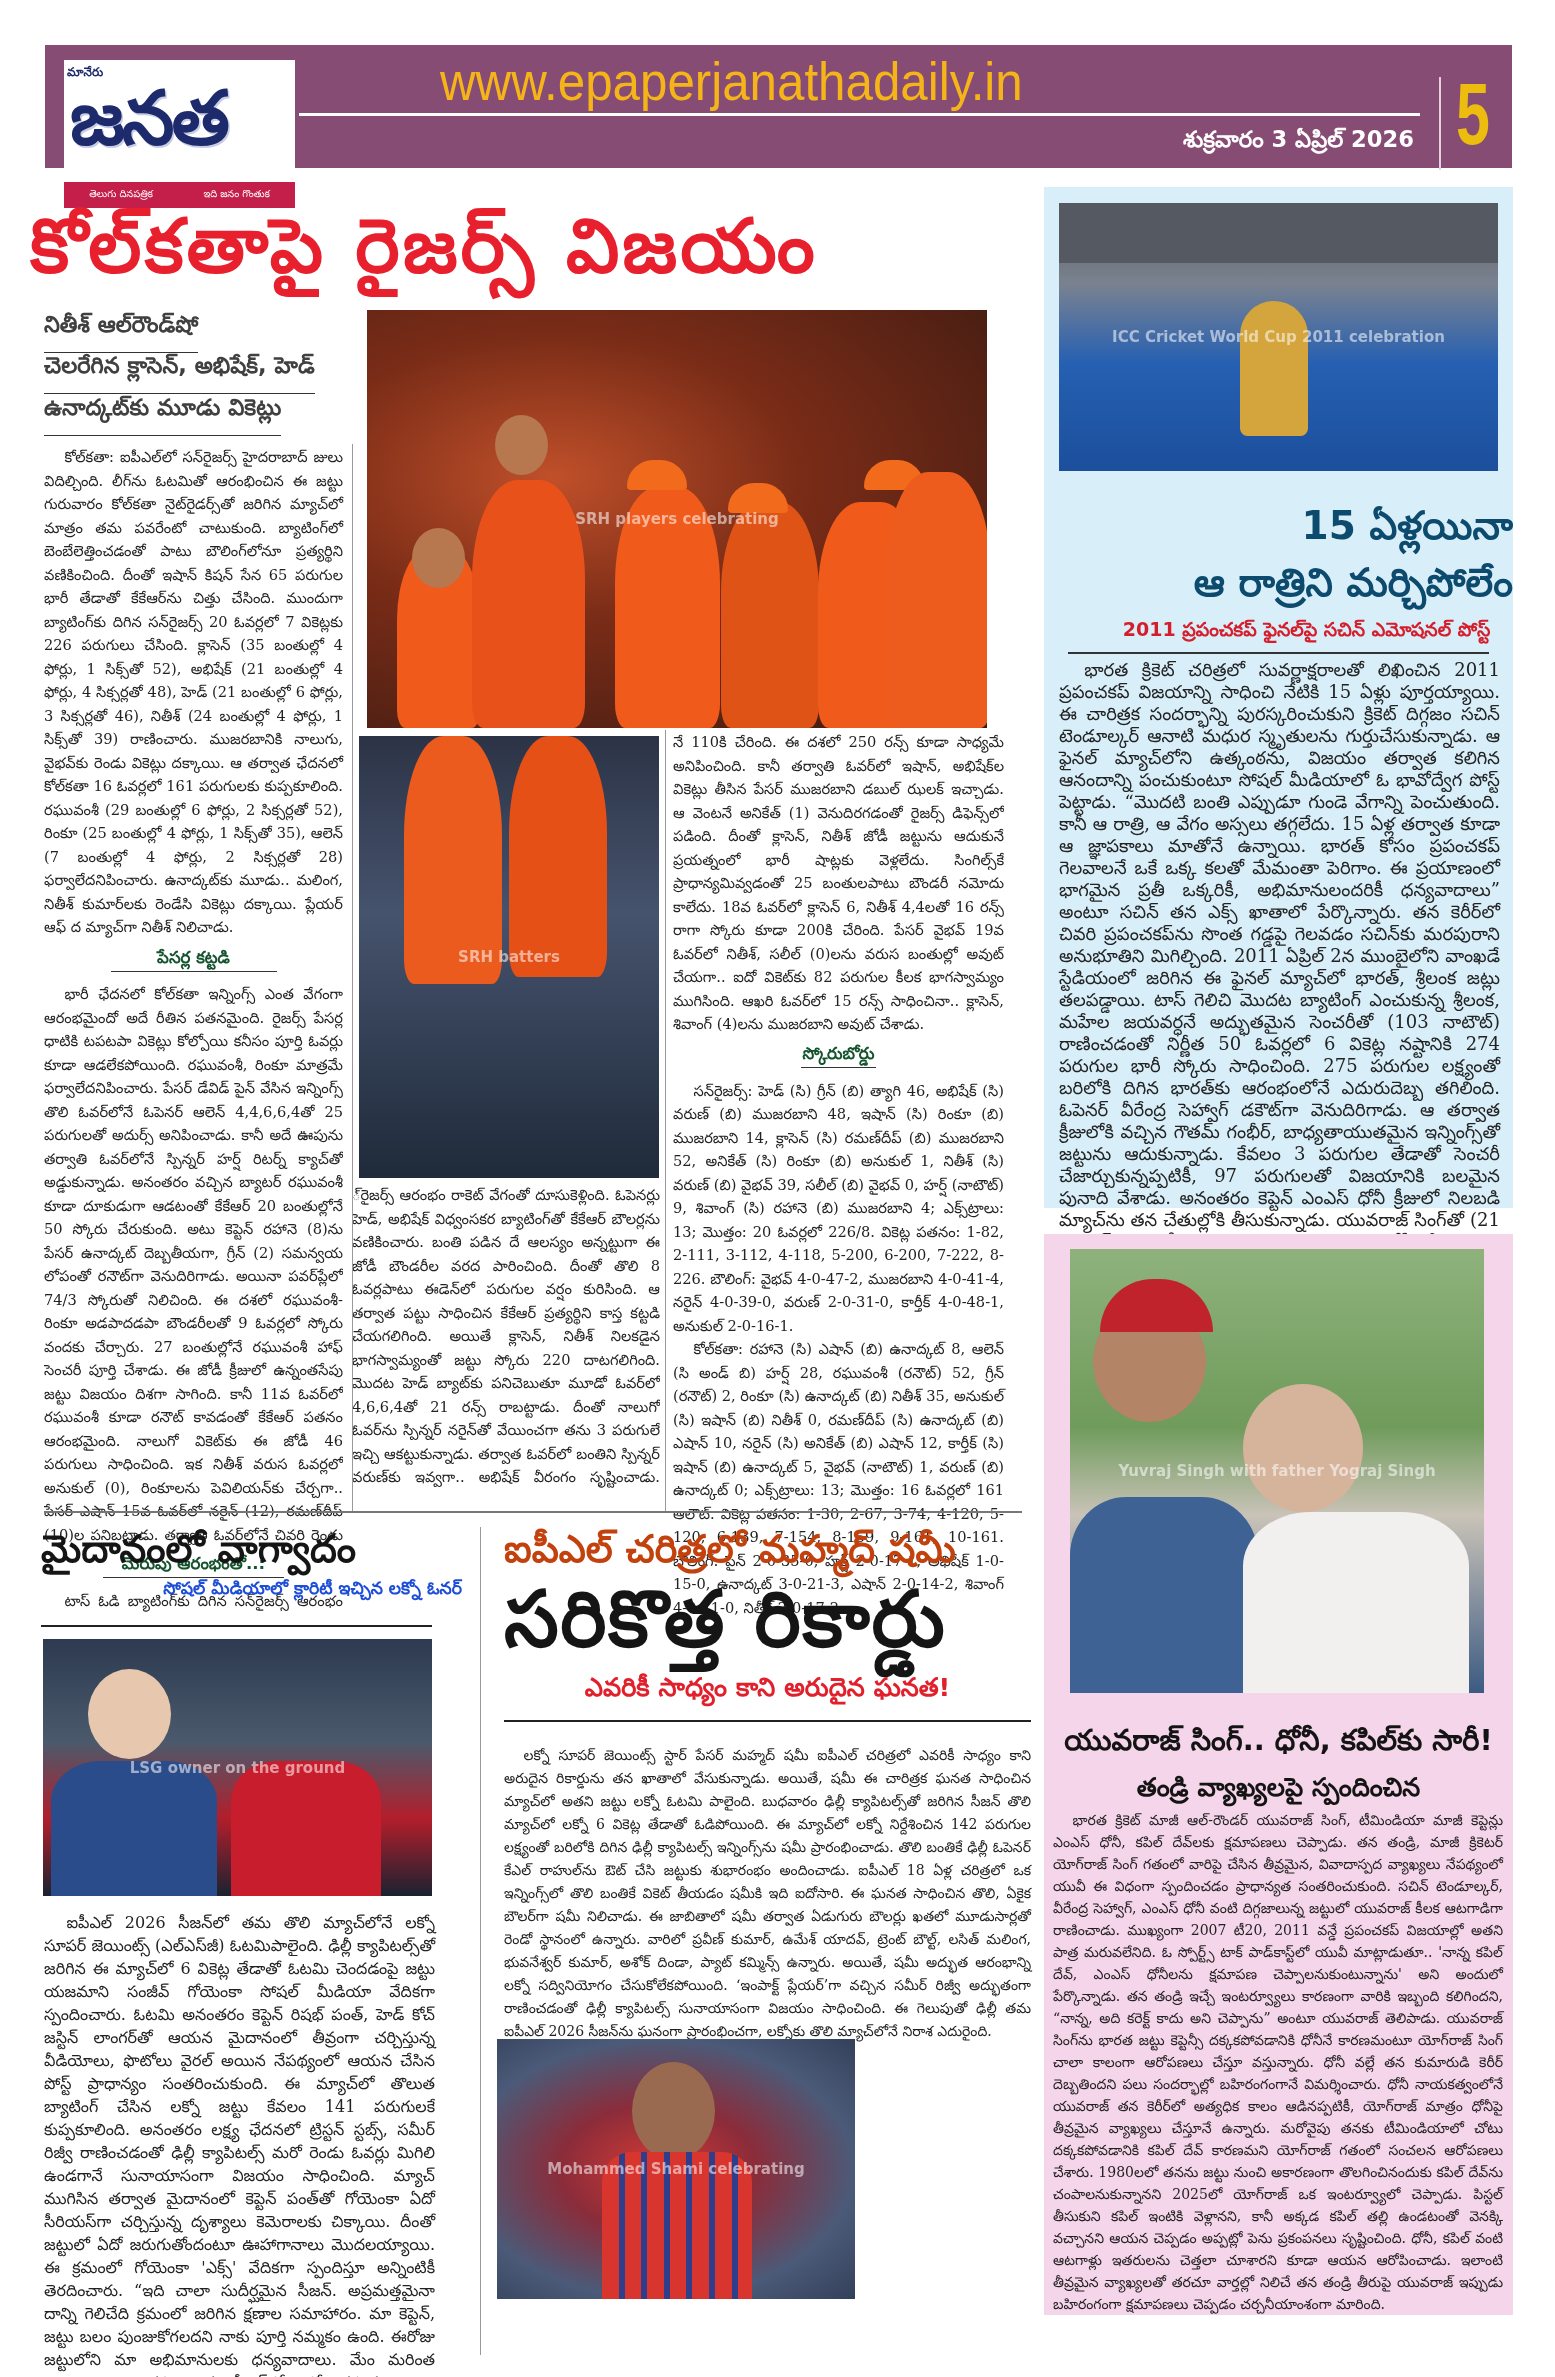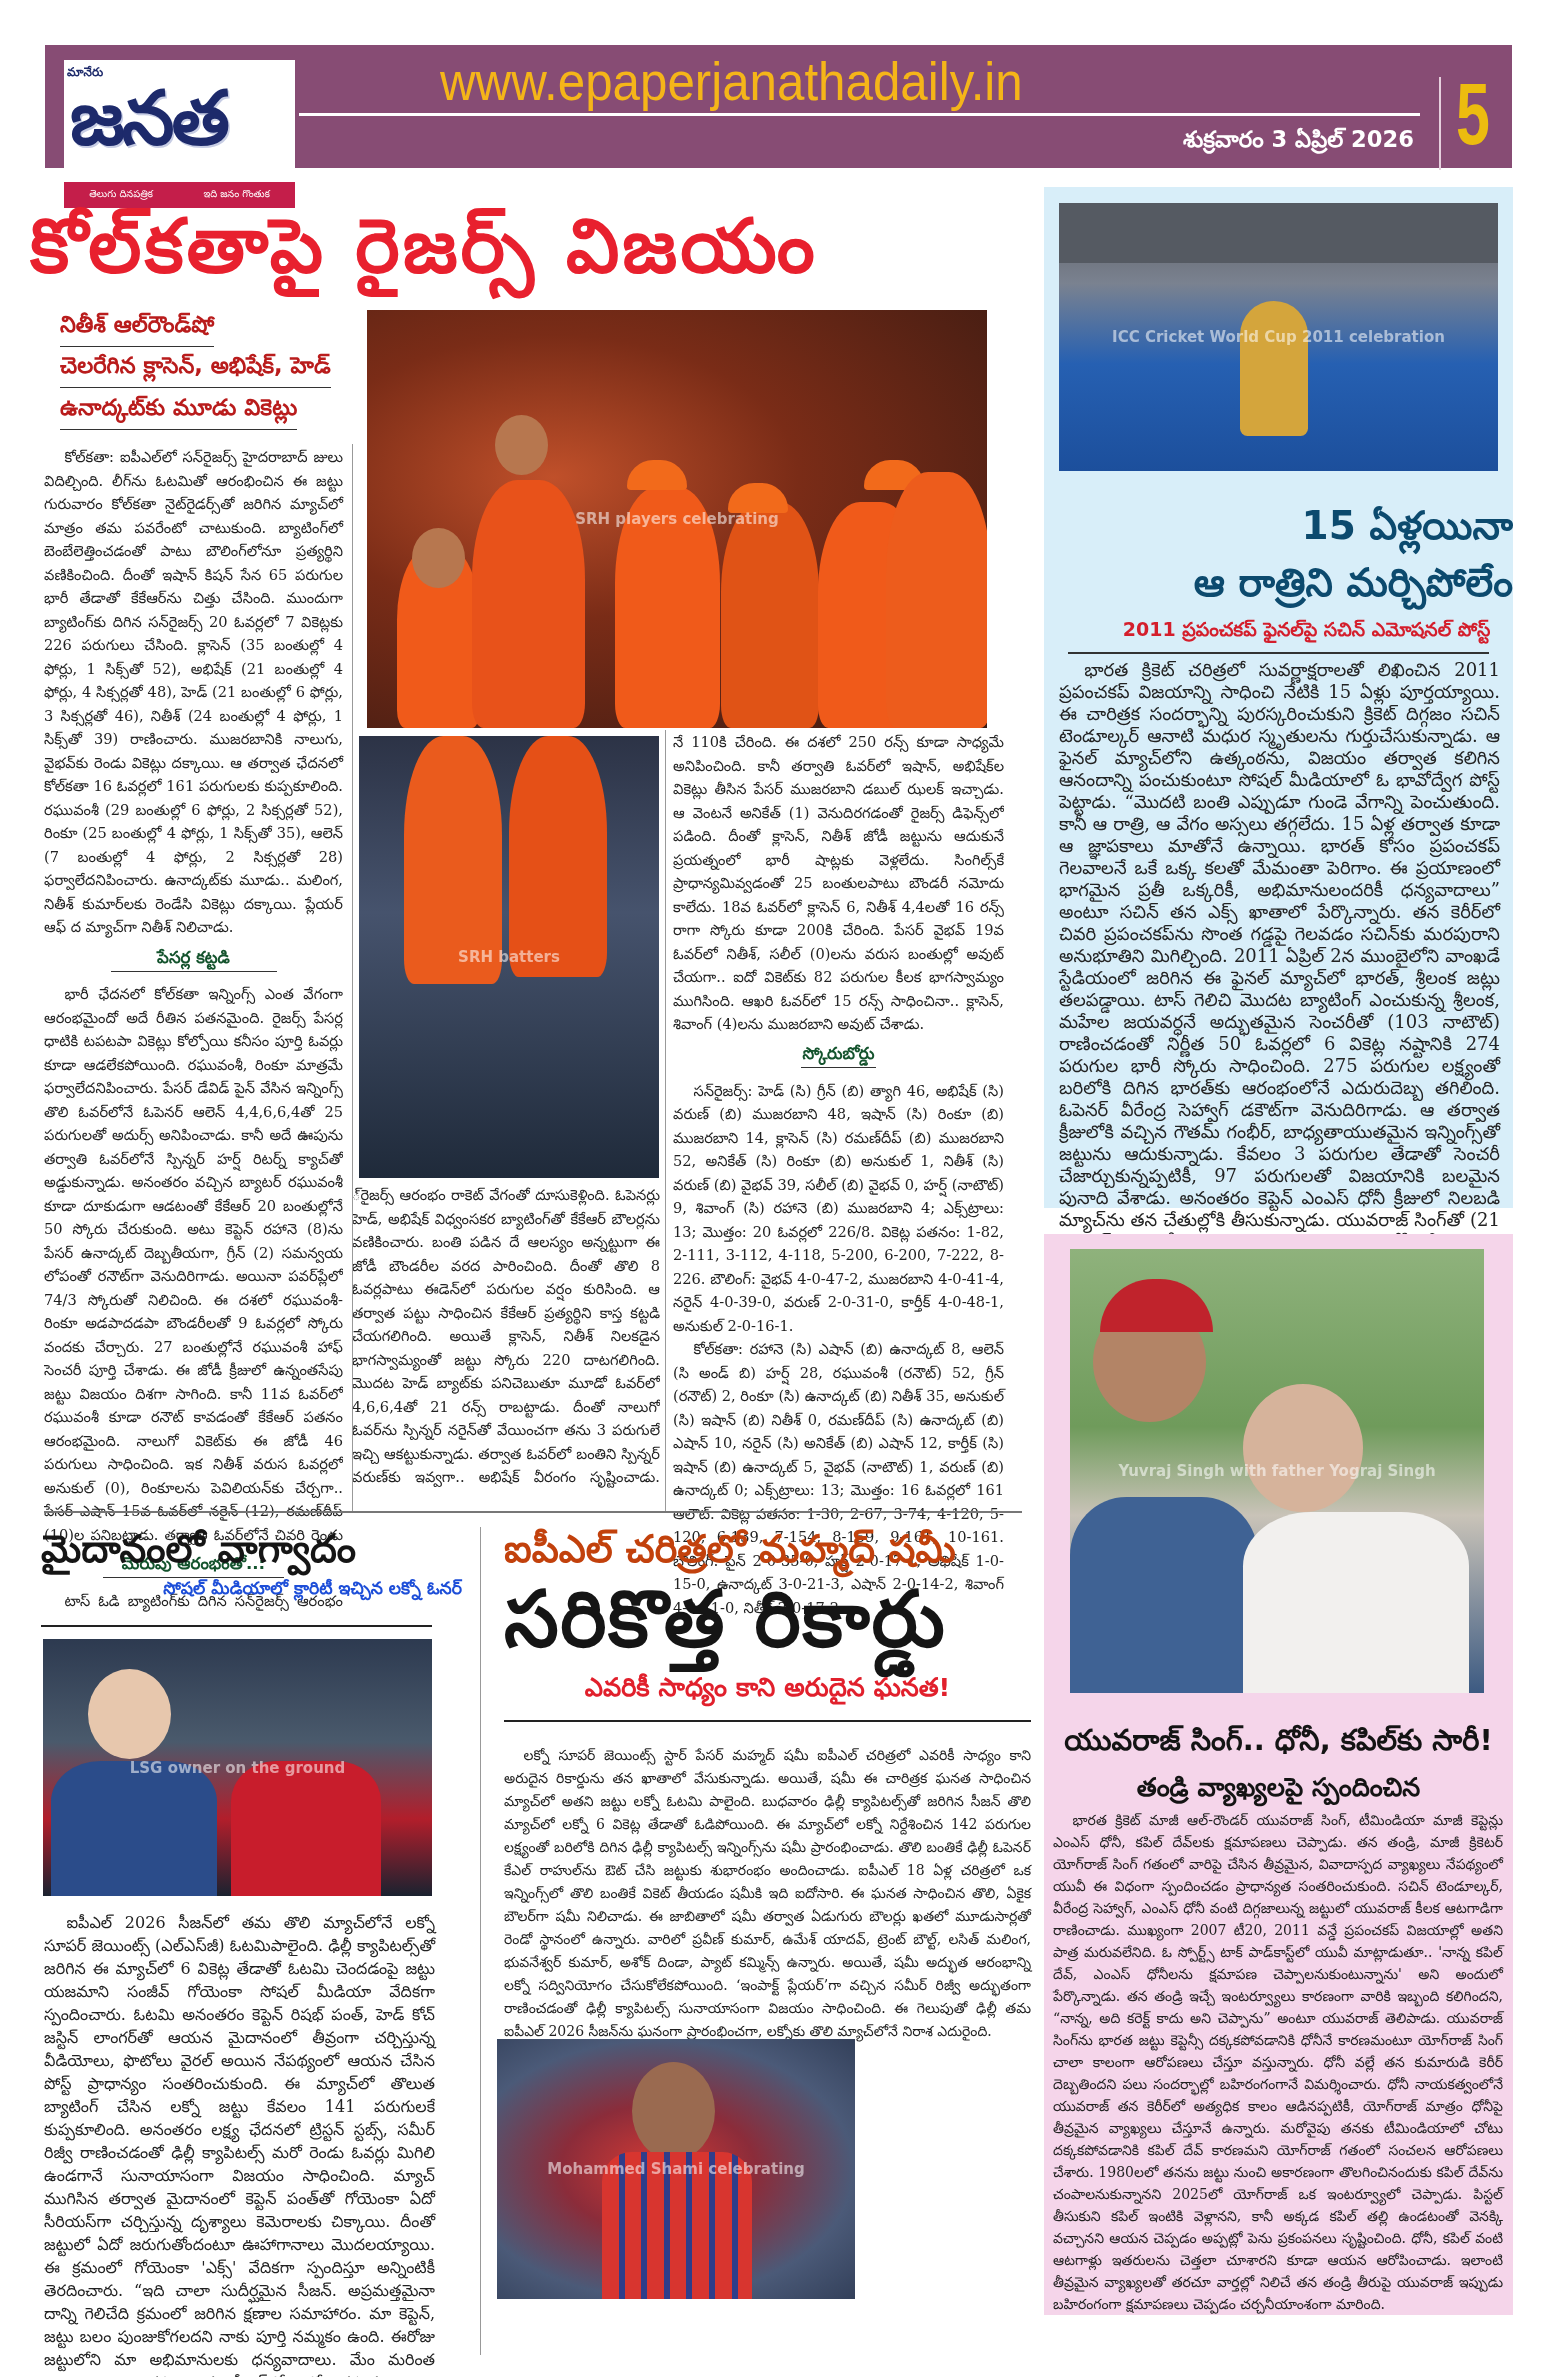--- a/index.html
+++ b/index.html
@@ -13,21 +13,21 @@
   .logo-main { position: absolute; left: 6px; top: 13.5px; font: bold 75px "DejaVu Sans", sans-serif; color: #1d2a6b; letter-spacing: -3px; text-shadow: 1.5px 1.5px 0 #c7cde4; }
   .logo-strip { position: absolute; left: 0; bottom: 0; width: 100%; height: 25.6px; background: #c41e4a; display: flex; justify-content: space-around; align-items: center; font: 9.8px "DejaVu Sans", sans-serif; color: #fff; }
   .site-url { position: absolute; left: 395px; top: 6px; font: 53px "Liberation Sans Narrow", "Liberation Sans", sans-serif; color: #f5b519; letter-spacing: 0; transform: scaleX(0.93); transform-origin: left top; }
   .mast-line { position: absolute; left: 254px; top: 68px; width: 1121px; height: 3px; background: #fff; }
   .mast-vline { position: absolute; left: 1394px; top: 32px; width: 1.5px; height: 93px; background: #e6d0de; }
   .mast-date { position: absolute; left: 1008px; top: 81px; width: 361px; text-align: right; font: bold 22.6px "DejaVu Sans", sans-serif; color: #fff; }
   .page-num { position: absolute; left: 1411px; top: 19px; font: bold 87px "Liberation Sans", sans-serif; color: #ecbc0f; transform: scaleX(0.7); transform-origin: left top; }
 
   
   .hl-main { position: absolute; left: 30px; top: 202px; width: 993px; font: bold 75px "DejaVu Sans", sans-serif; color: #e8202e; letter-spacing: 3px; white-space: nowrap; }
-  .deck { position: absolute; left: 60px; font: bold 22.6px "DejaVu Sans", sans-serif; color: #b91c1c; padding-bottom: 3px; border-bottom: 1.5px solid #333; white-space: nowrap; }
+  .deck { position: absolute; left: 44px; font: bold 22.6px "DejaVu Sans", sans-serif; color: #404040; padding-bottom: 9px; border-bottom: 1.5px solid #333; white-space: nowrap; }
 
   
   .photo { position: absolute; overflow: hidden; }
   .ph-srh { left: 367px; top: 310px; width: 620px; height: 418px;
     background: radial-gradient(ellipse at 30% 40%, #c0502a 0%, #7a2c17 40%, #3a1a12 100%); }
   .ph-srh2 { left: 359px; top: 736px; width: 300px; height: 442px;
     background: linear-gradient(180deg,#2c3346 0%,#46536d 40%,#1f2a3a 100%); }
   .ph-wc { left: 1059px; top: 203px; width: 439px; height: 268px;
     background: linear-gradient(180deg,#5c5c60 0%,#7a8290 30%,#2660b2 60%,#1c4f9c 100%); }
   .ph-yuvi { left: 1070px; top: 1249px; width: 414px; height: 444px;

